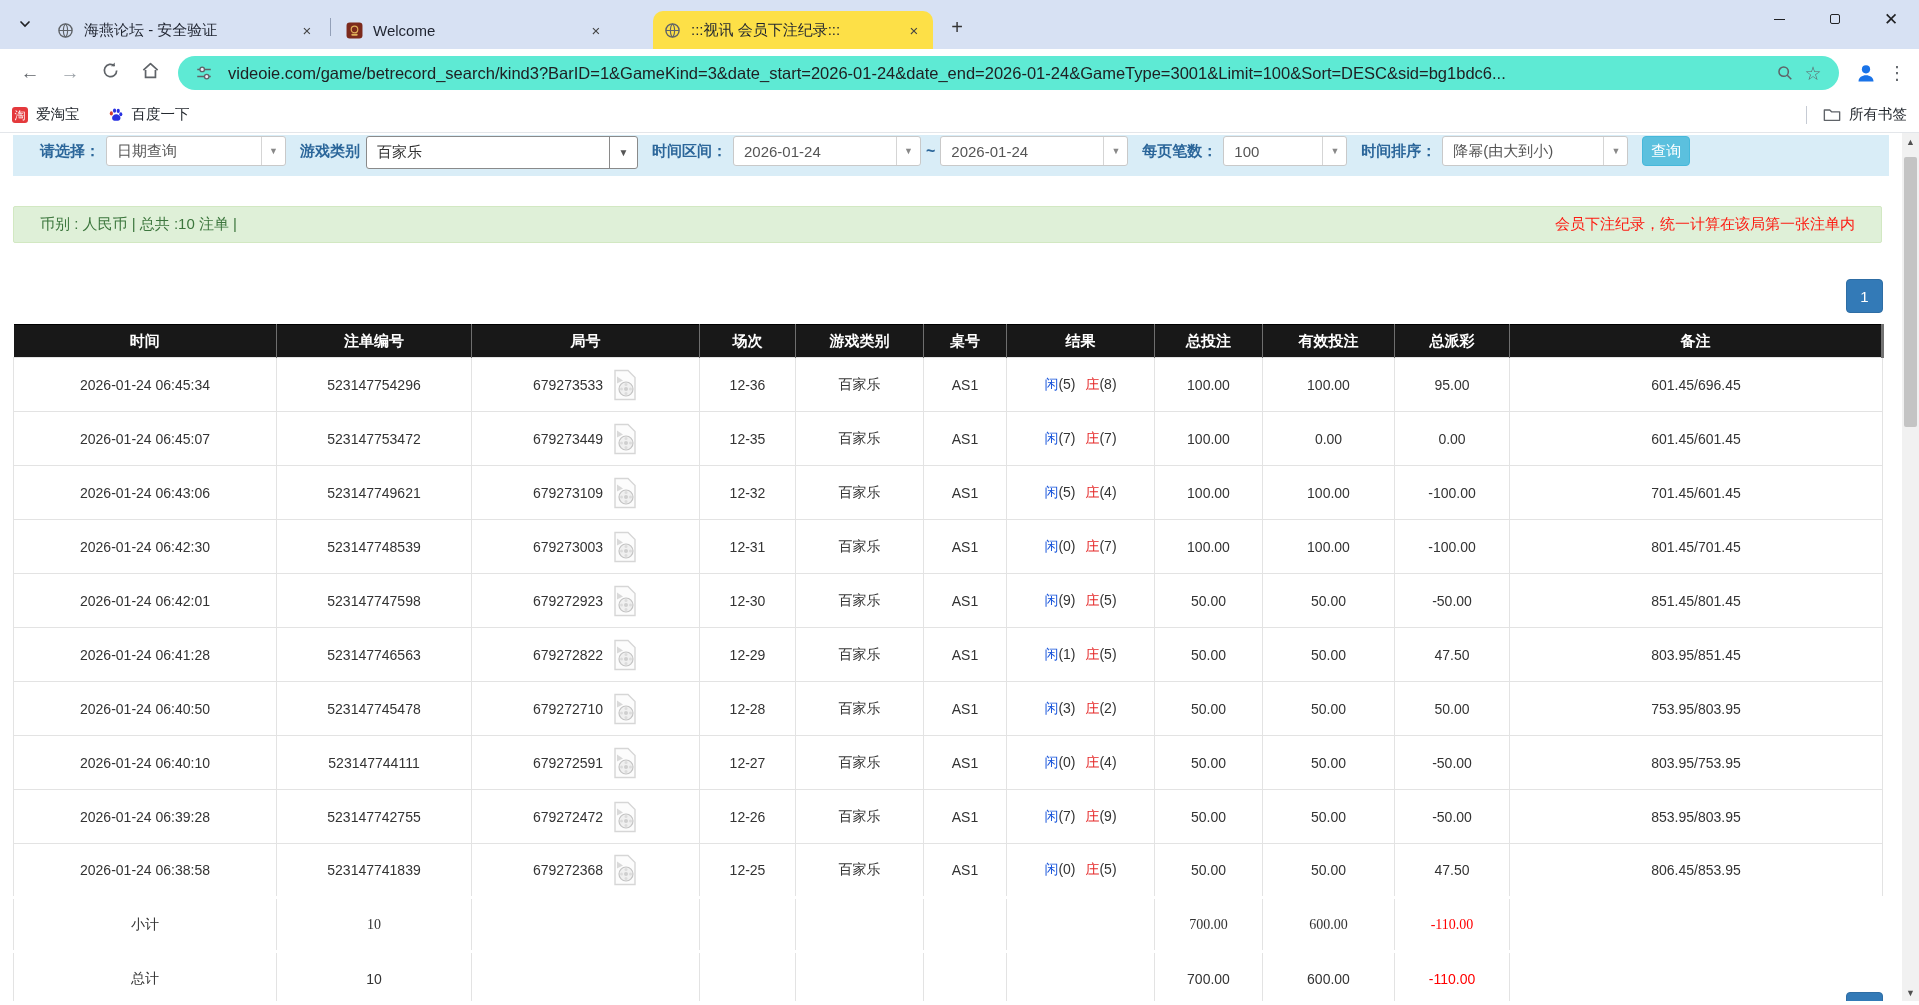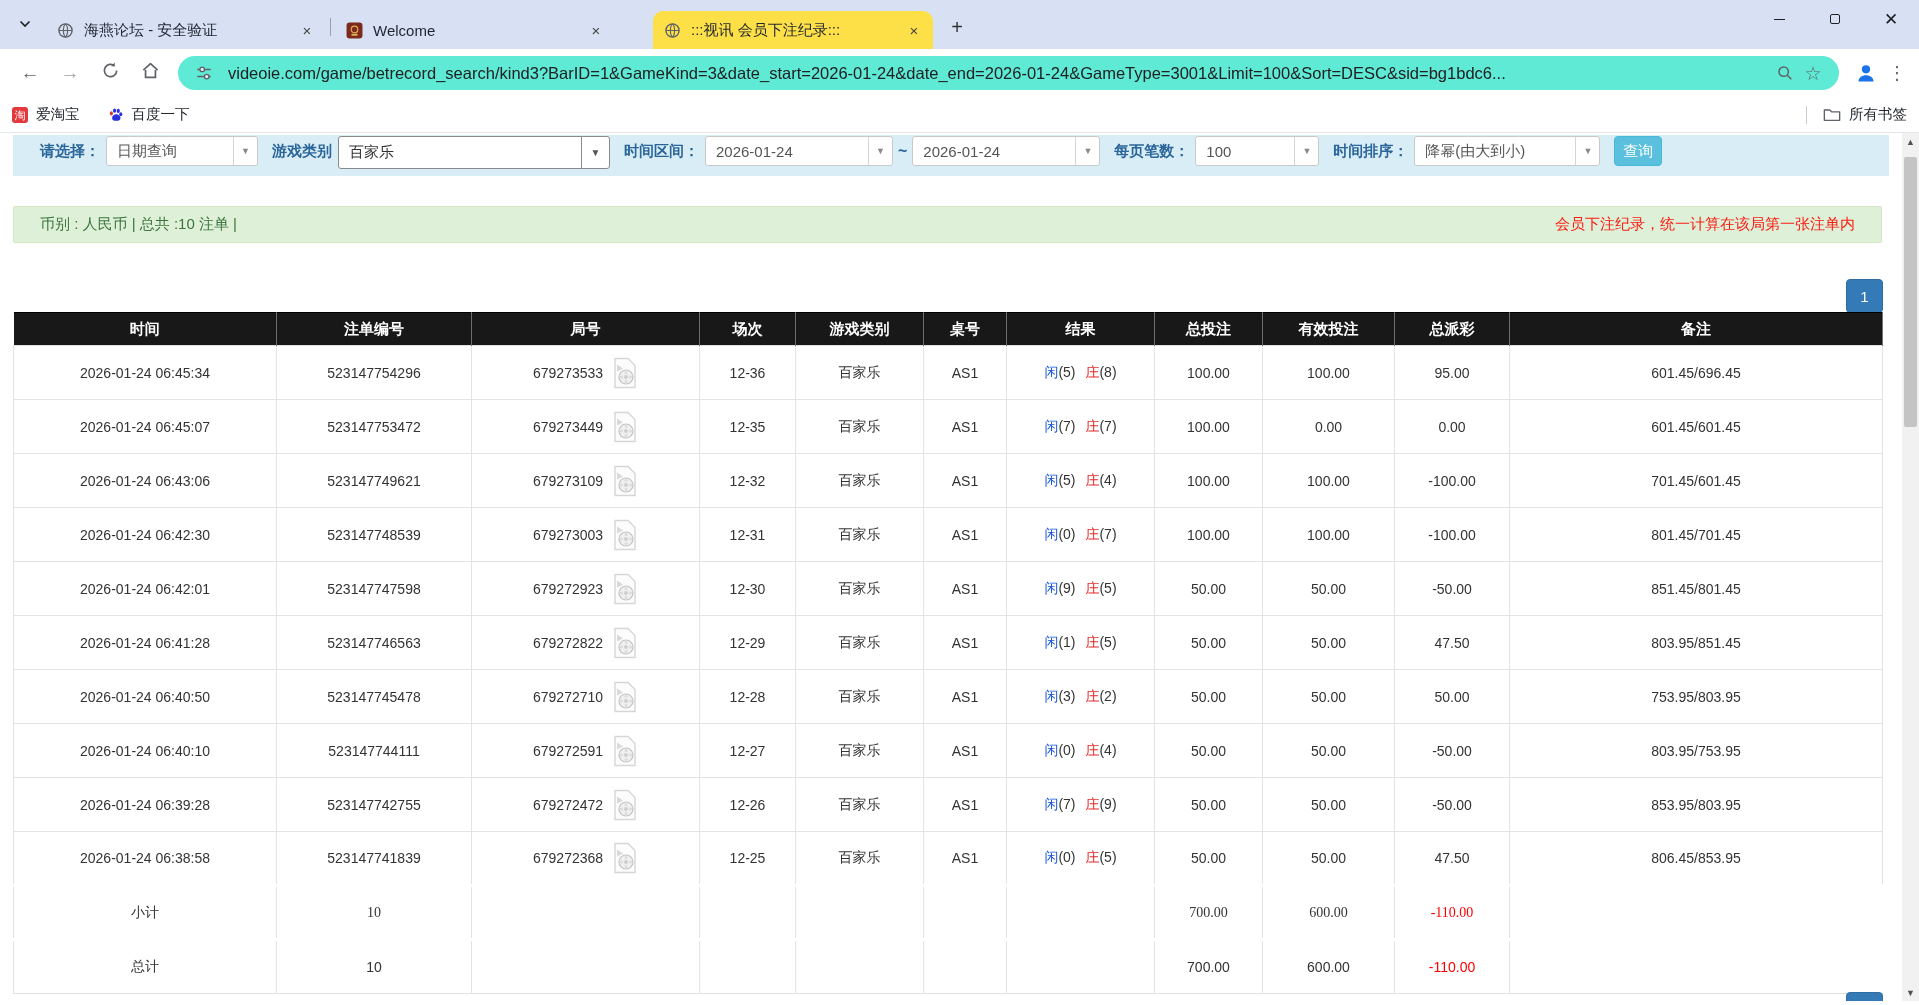--- a/index.html
+++ b/index.html
@@ -58,23 +58,23 @@
 
   .greenbar { position:absolute; top:73px; left:13px; width:1869px; height:37px; background:#dff0d8; border:1px solid #d2e8c2; border-radius:2px; display:flex; align-items:center; justify-content:space-between; padding:0 26px; font-size:15px; }
   .greenbar .gb-left { color:#3c763d; }
   .greenbar .gb-right { color:#fd1a11; }
 
   .pager { position:absolute; width:37px; height:34px; background:#337ab7; border:1px solid #2e6da4; border-radius:4px; color:#fff; font-size:15px; display:flex; align-items:center; justify-content:center; cursor:pointer; }
   .pager-top { top:146px; right:36px; }
   .pager-bottom { top:859px; right:36px; }
 
   
-  table.bets { position:absolute; top:179px; left:13px; width:1869px; border-collapse:collapse; table-layout:fixed; }
+  table.bets { position:absolute; top:191px; left:13px; width:1869px; border-collapse:collapse; table-layout:fixed; }
   table.bets th { background:#181818; color:#fff; font-size:15px; font-weight:bold; height:33px; border-right:1px solid #6e6e6e; border-top:1px solid #000; }
-  table.bets th:last-child { border-right:1px solid #737373; }
+  table.bets th:last-child { border-right:3px solid #737373; }
   table.bets td { height:54px; text-align:center; font-size:14px; color:#333; border:1px solid #e3e3e3; background:#fff; }
   .link-blue { color:#337ab7; cursor:pointer; }
   .res-p b { color:#1a56db; font-weight:normal; }
   .res-b b { color:#e52a2a; font-weight:normal; }
   .res-p, .res-b { color:#333; }
   .res-b { margin-left:6px; }
   td.neg, .sumrow td.neg { color:#ff0000; }
   .round-num { vertical-align:middle; }
   .vicon { display:inline-block; vertical-align:middle; margin-left:5px; width:26px; height:32px; }
   .sumrow td { background:#9c9c9c; color:#fff; height:38px; border:none; border-right:3px solid #fff; font-size:14px; }
@@ -227,21 +227,21 @@
           </svg>
         <span>所有书签</span>
       </span>
     </div>
   </div>
 
   <div class="page">
 
     <div class="filterbar">
       <span class="f-label" style="margin-left:0">请选择：</span>
-      <div class="sel" style="width:152px">
+      <div class="sel" style="width:180px">
         <span class="sel-val">日期查询</span>
         <span class="sel-arrow">▼</span>
       </div>
 
       <span class="f-label">游戏类别</span>
       <div class="sel combo" style="width:272px">
         <span class="sel-val" style="color:#333">百家乐</span>
         <span class="sel-arrow">▼</span>
       </div>
 

